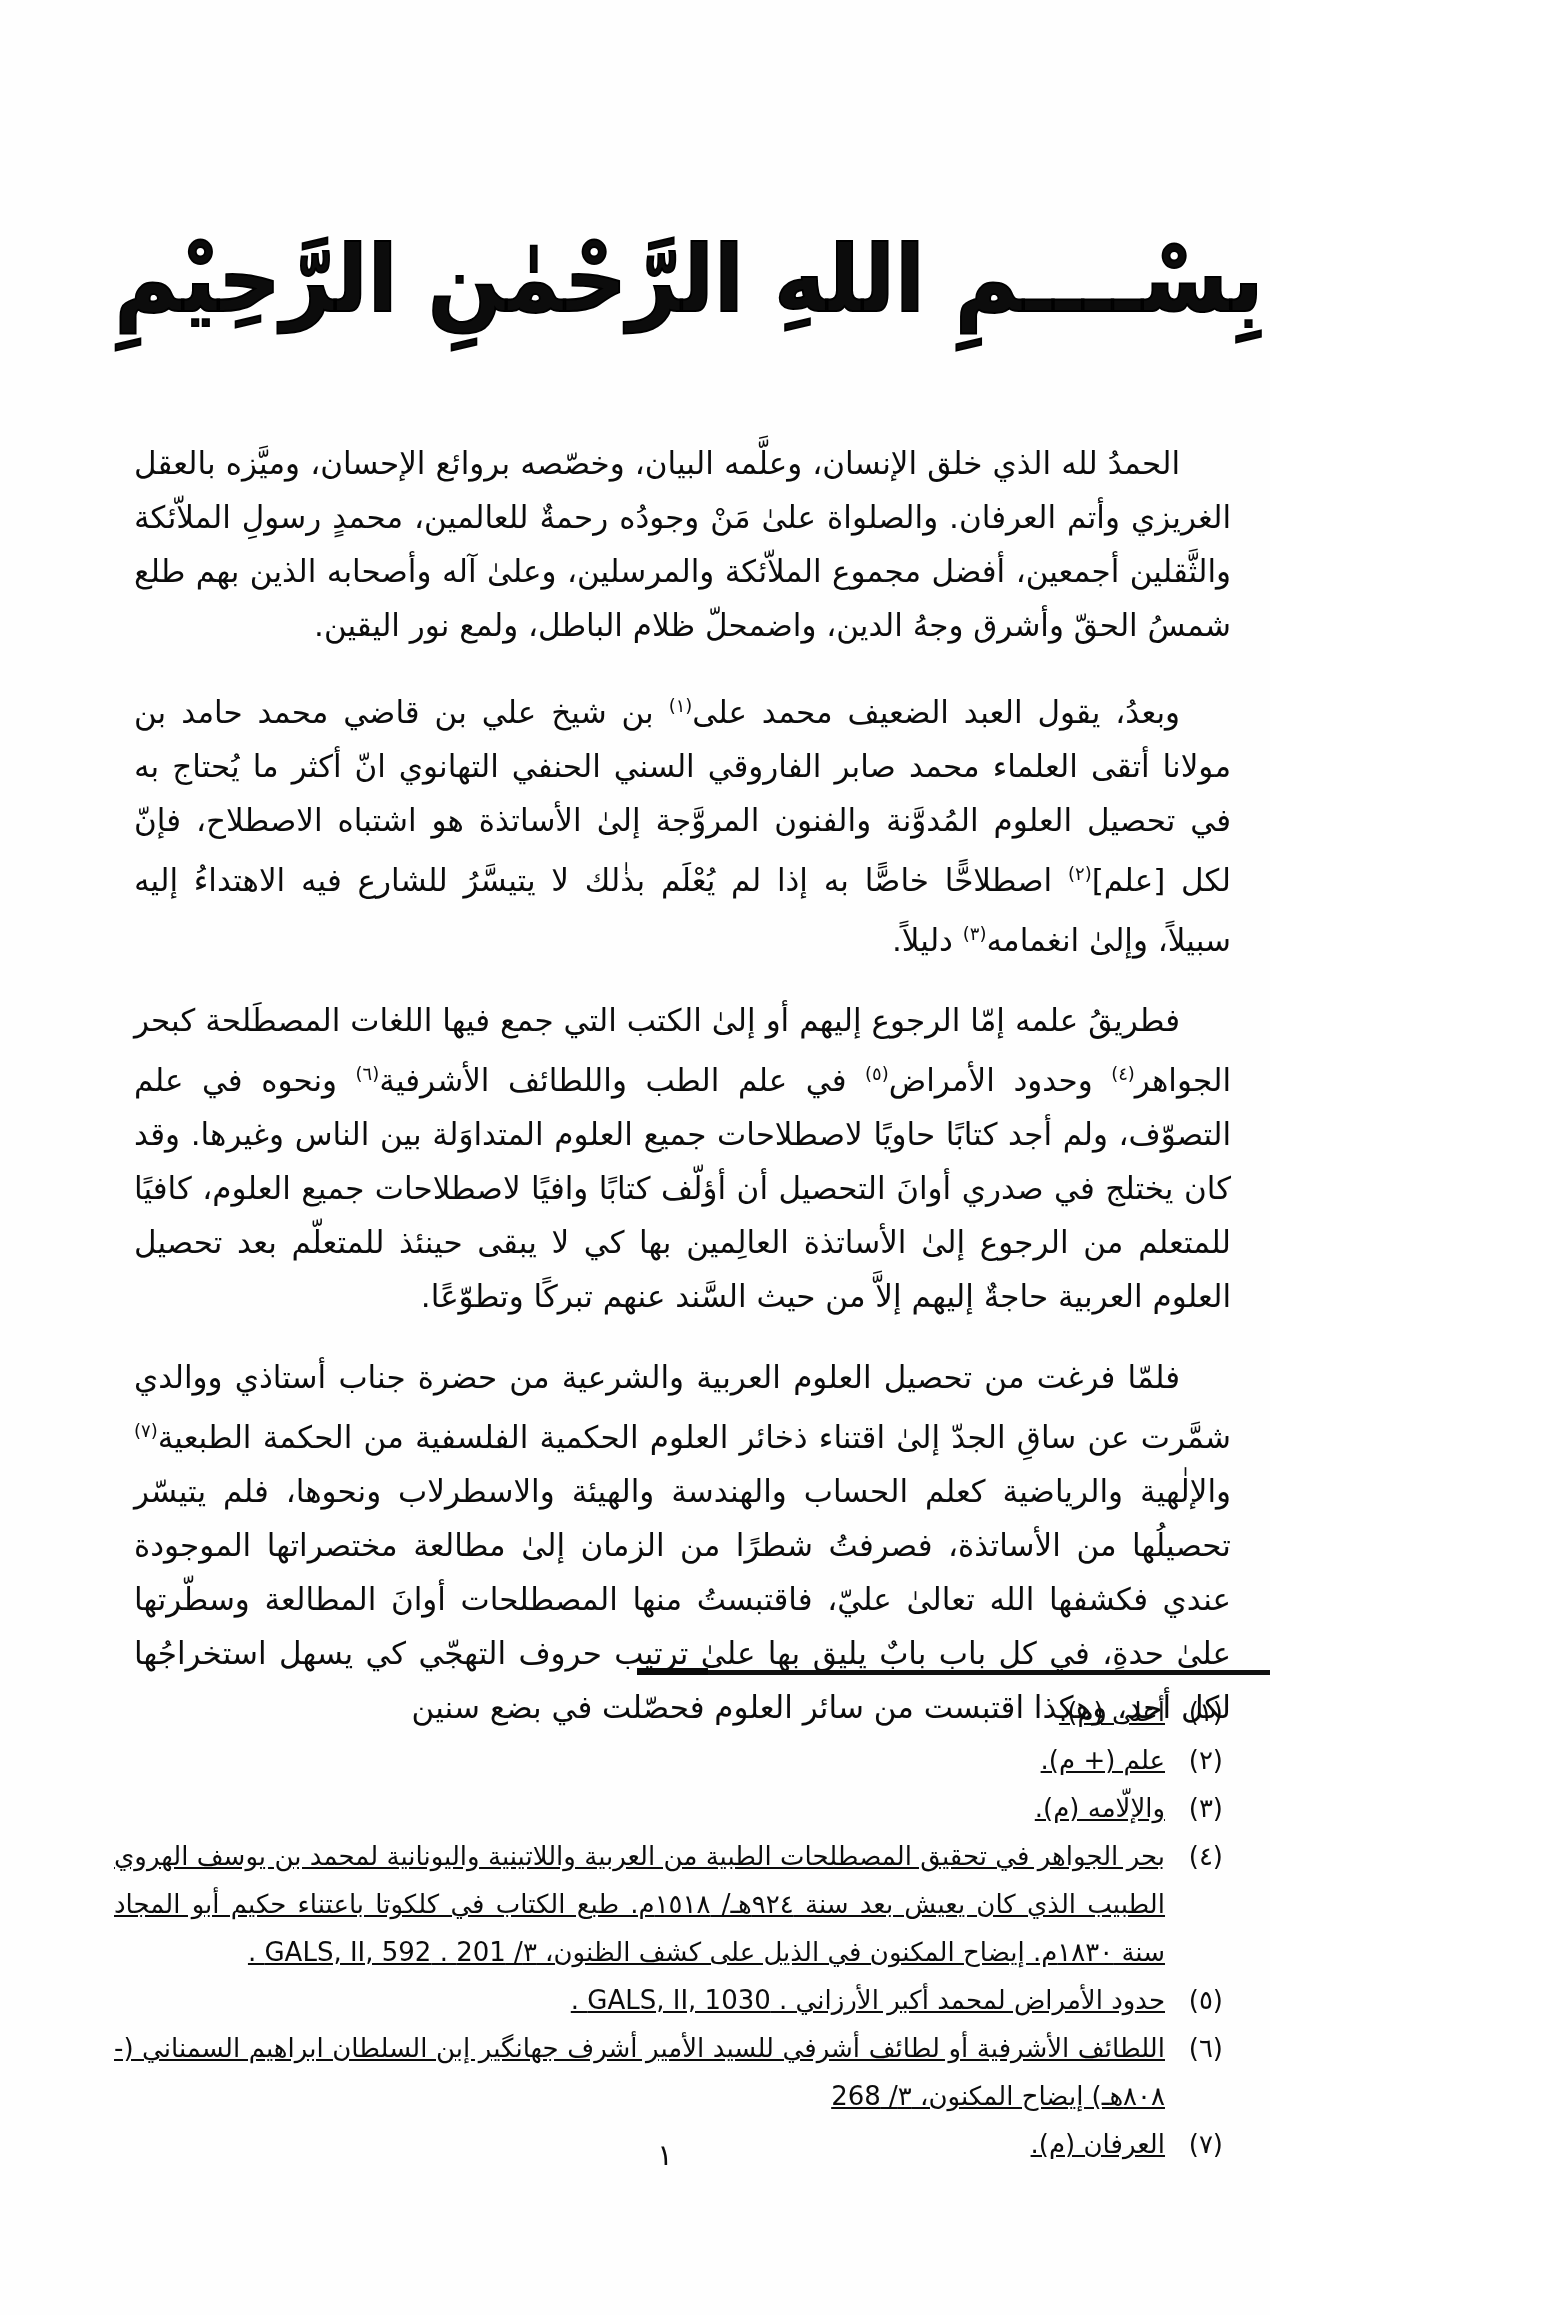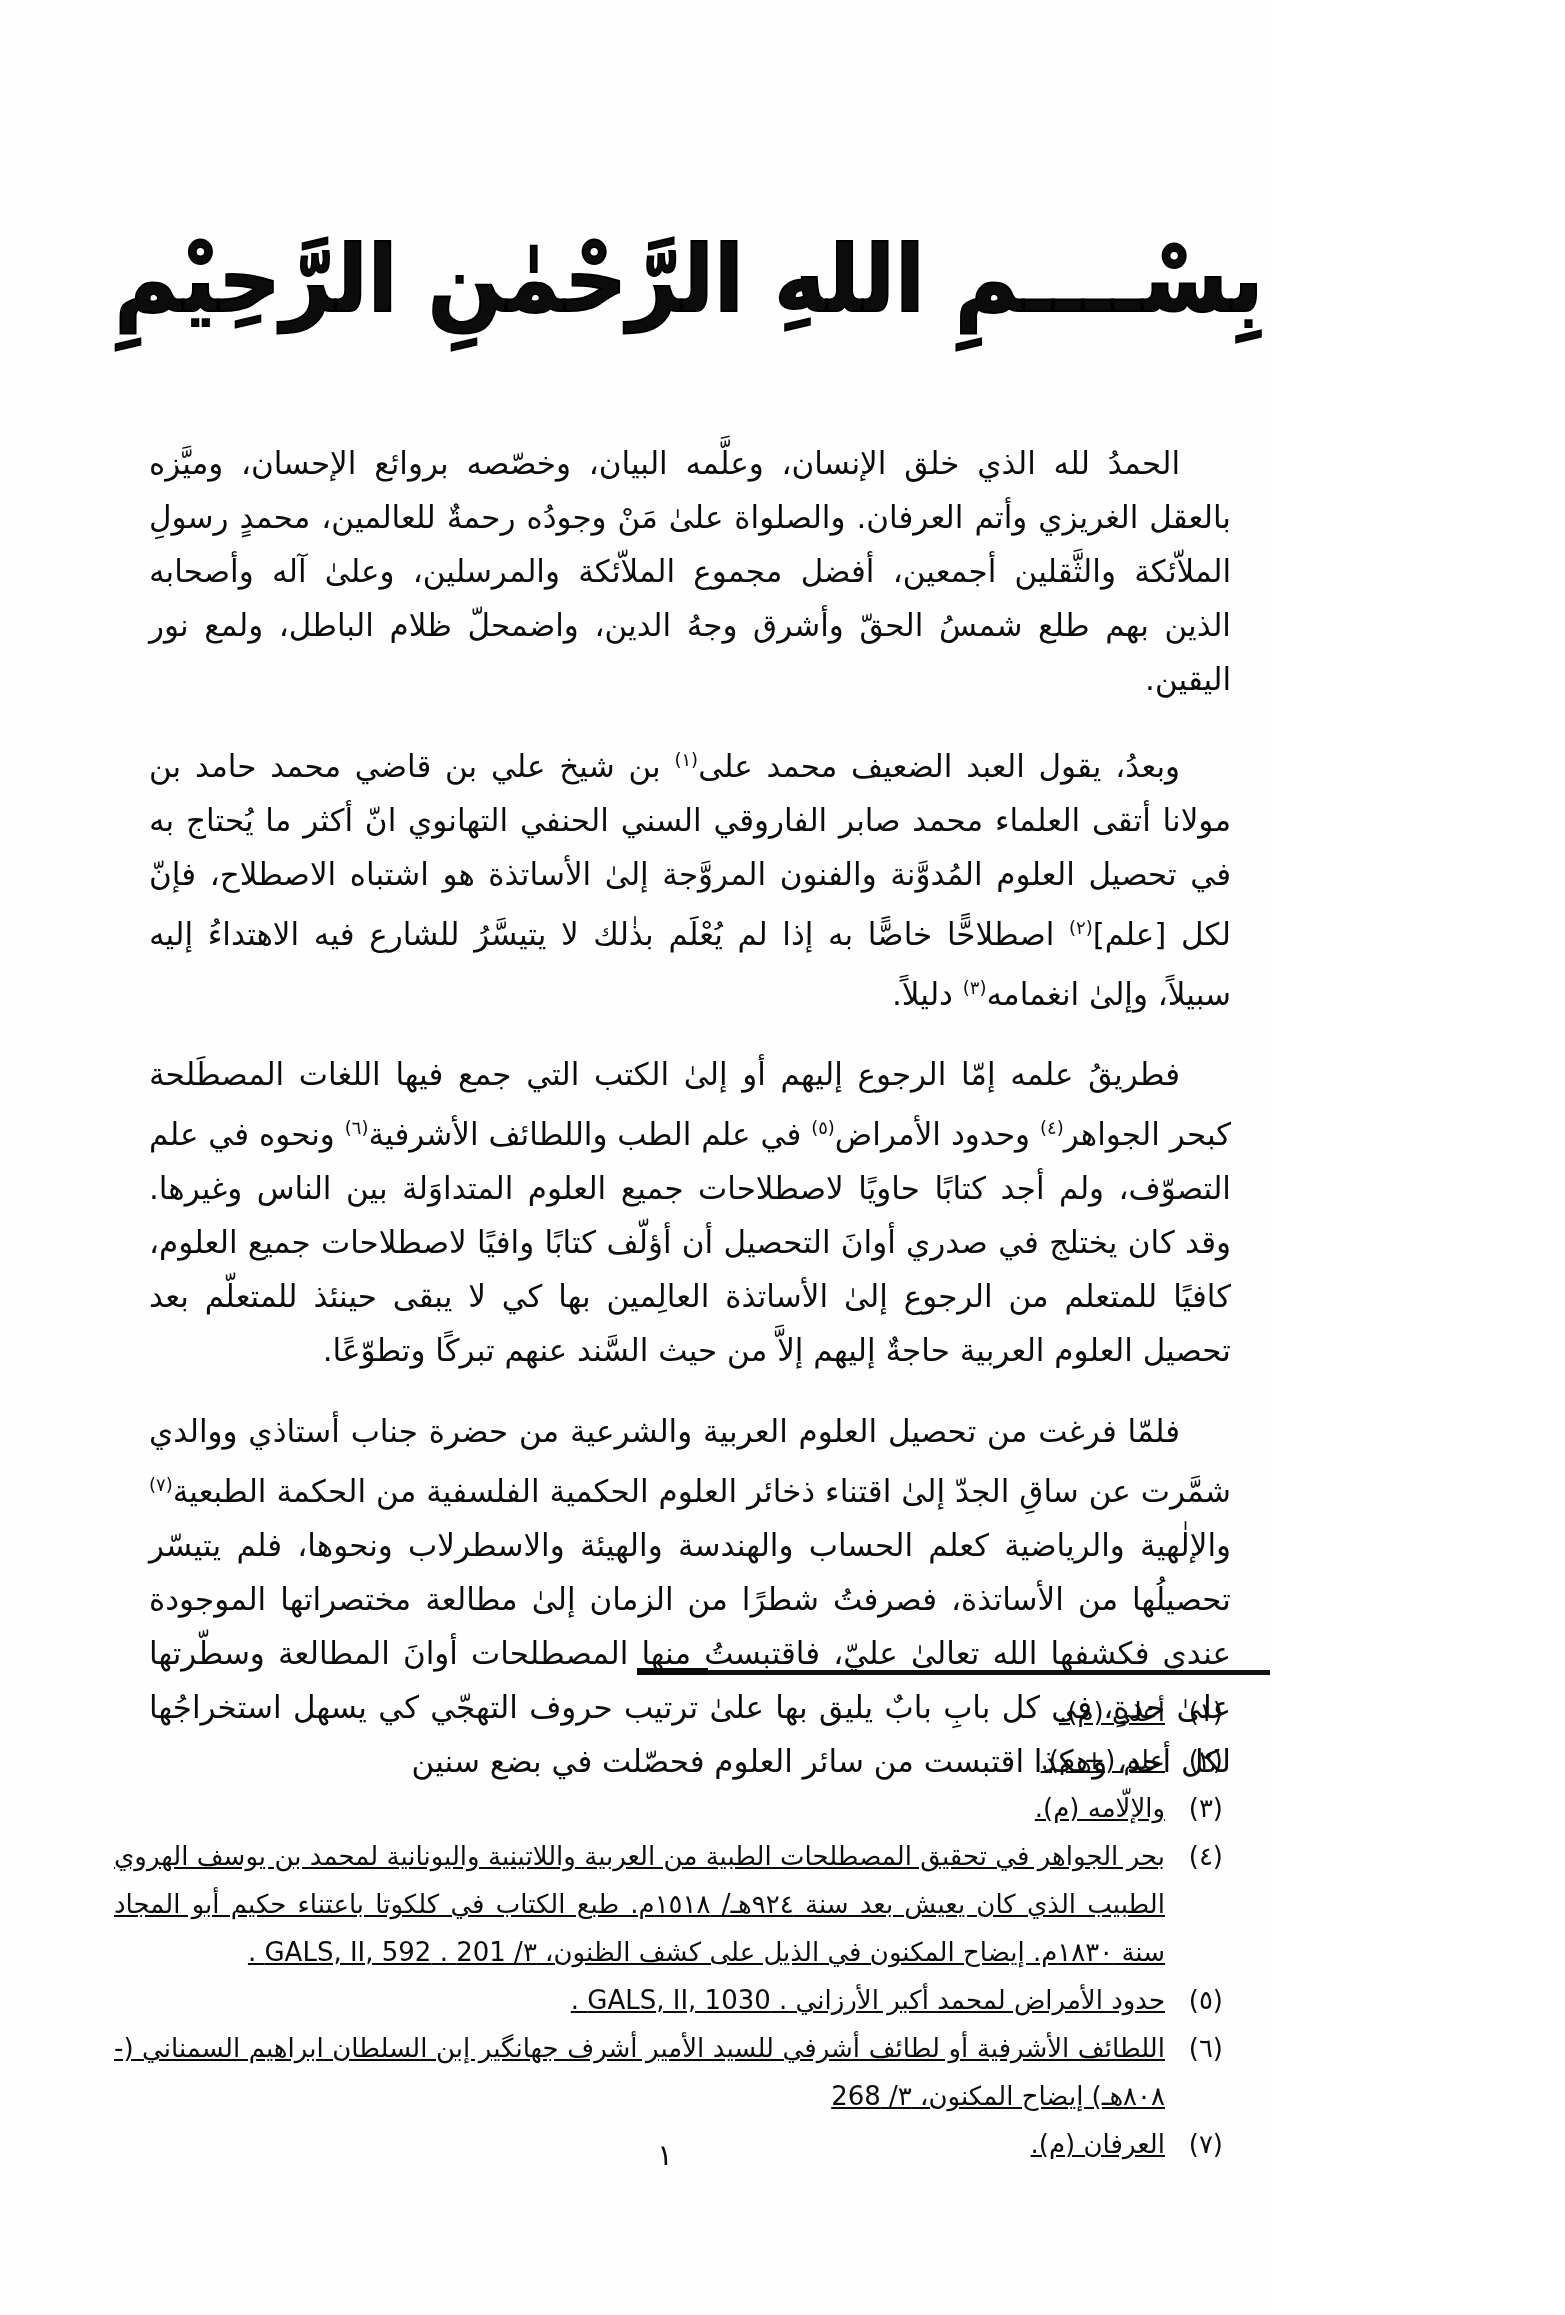--- a/index.html
+++ b/index.html
@@ -31,21 +31,21 @@
   .main-text {
     position: absolute;
     top: 436px;
     left: 134px;
     right: 39px;
     direction: rtl;
     font-size: 31px;
     line-height: 54px;
     text-align: justify;
   }
-  .main-text p { margin: 0 0 27px 15px; text-indent: 51px; }
+  .main-text p { margin: 0 0 27px 0; text-indent: 51px; }
   .fn-ref {
     font-size: 0.58em;
     vertical-align: 0.6em;
     letter-spacing: -0.9px;
   }
 
   
   .fn-sep  { position: absolute; top: 1670px; left: 637px; width: 899px; height: 4.5px; background: #121212; }
   .fn-sep-blob { position: absolute; top: 1668px; left: 637px; width: 71px; height: 7.2px; background: #0a0a0a; }
 

